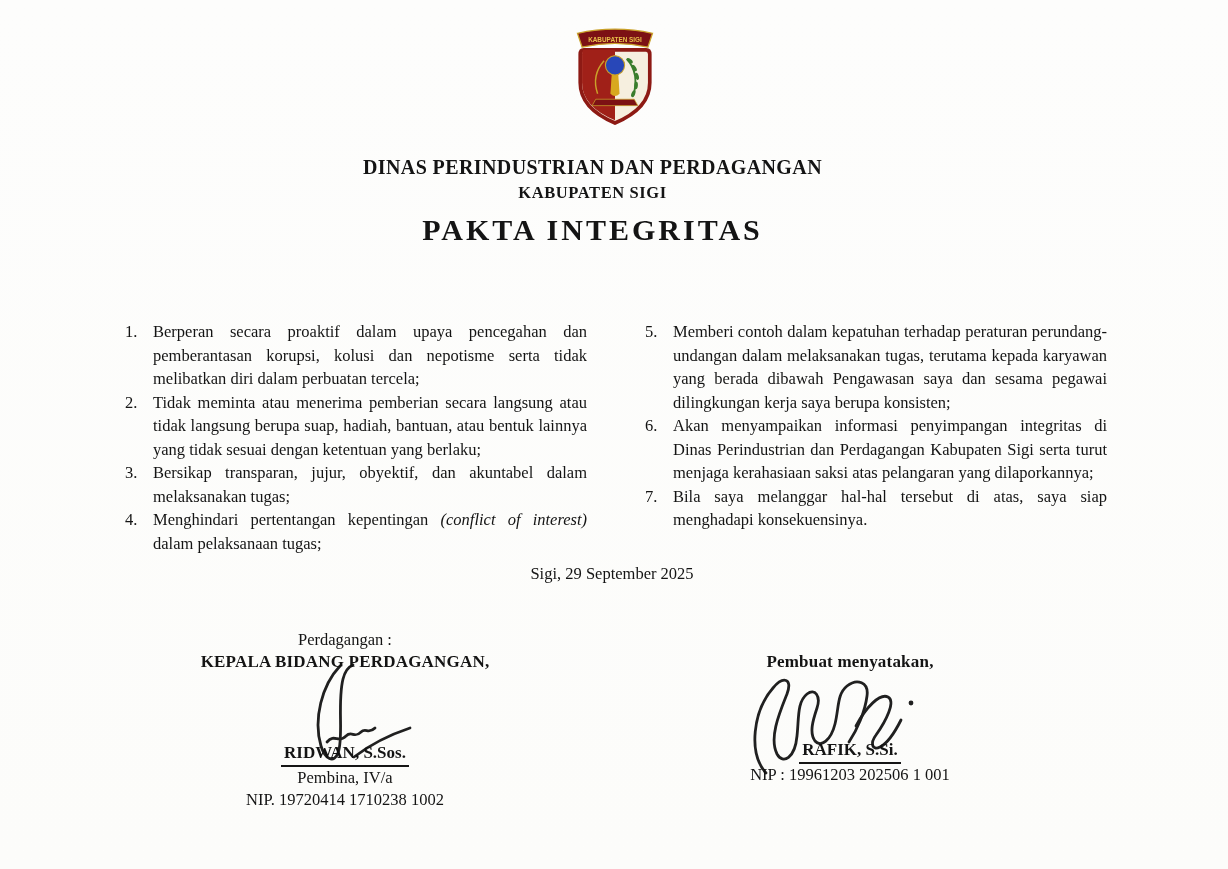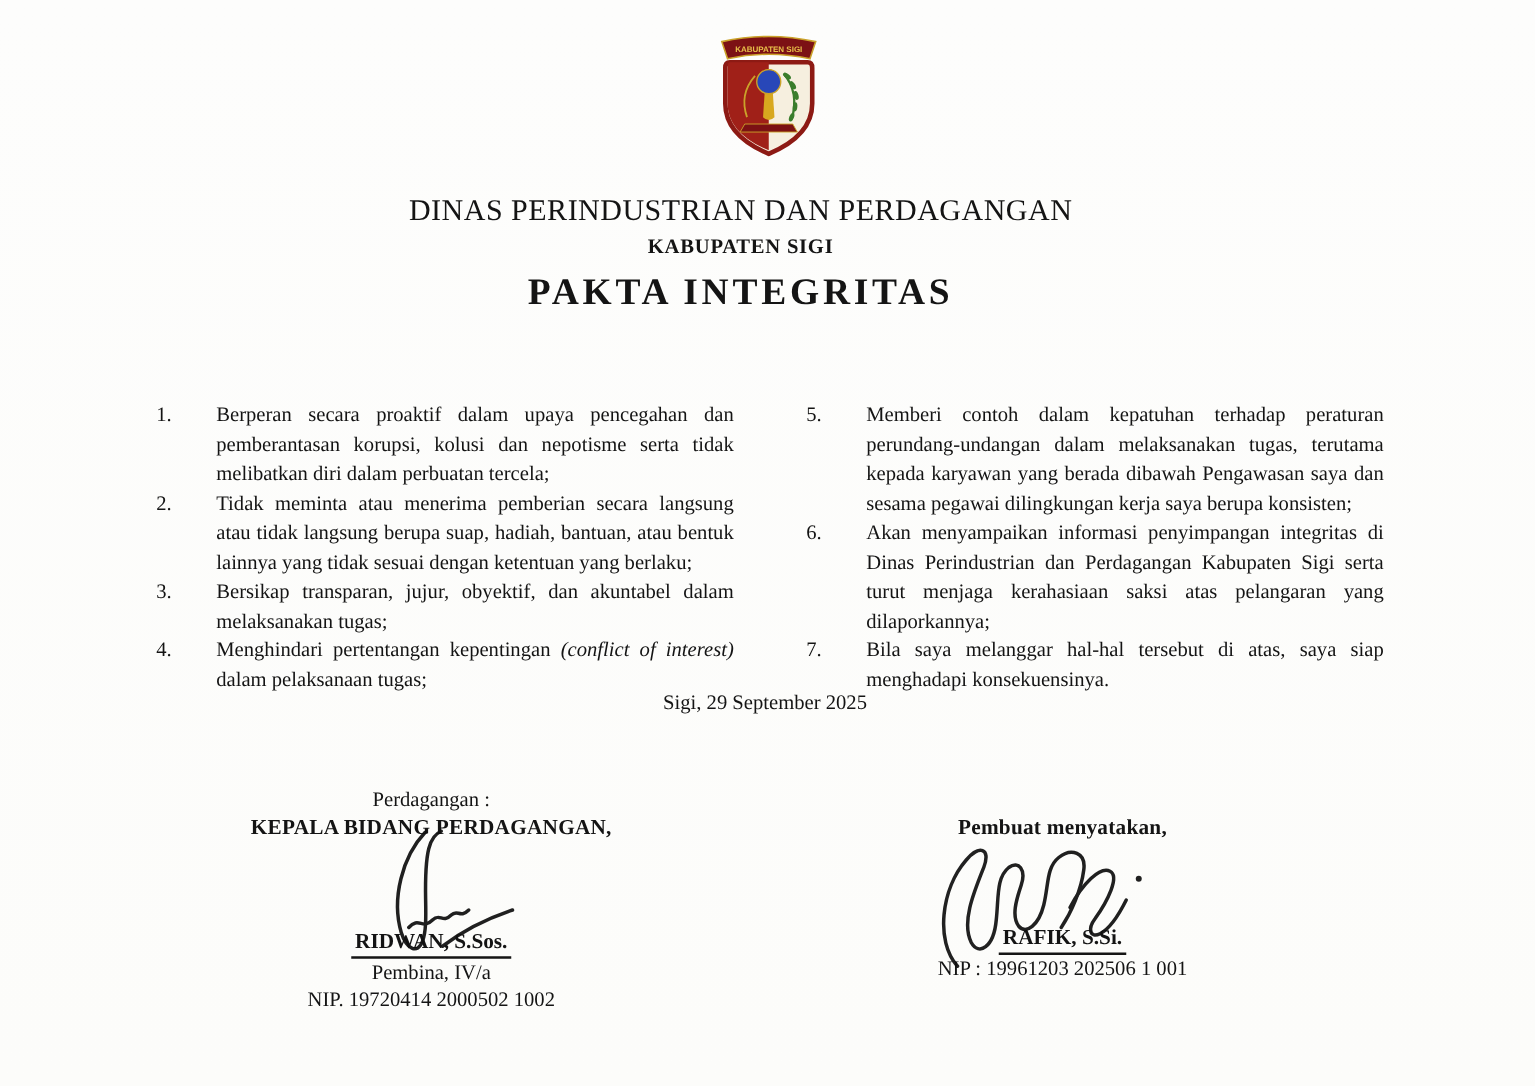--- a/index.html
+++ b/index.html
@@ -10,34 +10,34 @@
     background:linear-gradient(180deg,#fdfdfc 0%, #fcfcfa 100%);
     font-family:"Liberation Serif","DejaVu Serif",serif;
     color:#141414;
     overflow:hidden;
   }
   
   .emblem { position:absolute; left:569px; top:26px; width:92px; height:108px; }
   .emblem text { font-family:"Liberation Sans","DejaVu Sans",sans-serif; }
   
   .header { position:absolute; left:0; top:156px; width:1185px; text-align:center; }
-  .org1 { font-size:24px; font-weight:normal; letter-spacing:.4px; }
+  .org1 { font-size:20px; font-weight:bold; letter-spacing:.4px; }
   .org2 { font-size:16.5px; font-weight:bold; letter-spacing:.6px; margin-top:4px; }
   .doc-title { font-size:30px; font-weight:bold; letter-spacing:3px; margin-top:10px; }
   
   .intro { position:absolute; left:128px; top:253px; width:978px;
            font-size:16.5px; line-height:23.5px; text-align:justify; }
   
   .columns { position:absolute; left:125px; top:320px; width:982px; display:flex; gap:58px; }
   .col { flex:1; }
   .item { display:flex; font-size:16.5px; line-height:23.5px; }
   .num { flex:0 0 28px; }
-  .txt { flex:1; text-align:justify;margin-left:20px; }
+  .txt { flex:1; text-align:justify; }
   
-  .date-line { position:absolute; left:0; top:552px; width:1224px; text-align:center; font-size:16.5px; }
+  .date-line { position:absolute; left:0; top:564px; width:1224px; text-align:center; font-size:16.5px; }
   
   .sig { position:absolute; text-align:center; font-size:16.5px; line-height:22px; }
   .sig-witness { left:150px; top:629px; width:390px; }
   .sig-maker  { left:698px; top:651px; width:304px; }
   .role-bold { font-weight:bold; font-size:17px; letter-spacing:.2px; }
   .sig-space-witness { height:69px; }
   .sig-space-maker  { height:66px; }
   .sig-name { font-weight:bold; font-size:17px; }
   .sig-name span { display:inline-block; border-bottom:2px solid #151515; padding:0 3px 1px 3px; }
   .signature-svg { position:absolute; z-index:3; }
@@ -130,21 +130,21 @@
     <svg class="signature-svg sign-witness" viewBox="0 0 168 108">
       <g fill="none" stroke="#101010" stroke-width="2.8" stroke-linecap="round" opacity="0.93">
         <path d="M72 3 C 54 22, 45 56, 53 83 C 57 96, 66 101, 70 90 C 76 75, 69 40, 75 16 C 77 8, 80 4, 85 2"></path>
         <path d="M59 79 C 67 70, 70 81, 78 73 C 84 67, 86 76, 93 69 C 98 64, 100 72, 107 65"></path>
         <path d="M86 94 C 99 84, 118 73, 142 65"></path>
       </g>
     </svg>
     <div class="sig-space-witness"></div>
     <div class="sig-name"><span>RIDWAN, S.Sos.</span></div>
     <div>Pembina, IV/a</div>
-    <div>NIP. 19720414 2000502 1002</div>
+    <div>NIP. 19720414 1710238 1002</div>
   </div>
 
   <div class="sig sig-maker">
     <div class="role-bold">Pembuat menyatakan,</div>
     <svg class="signature-svg sign-maker" viewBox="0 0 178 112">
       <g fill="none" stroke="#101010" stroke-width="2.8" stroke-linecap="round" opacity="0.93">
         <path d="M26 110 C 8 90, 13 48, 33 25 C 43 13, 53 15, 47 31 C 39 51, 29 75, 37 91 C 43 102, 55 95, 57 73 C 59 55, 57 39, 67 31 C 75 25, 81 33, 77 45 C 73 57, 69 70, 75 78 C 81 85, 91 77, 95 61 C 99 45, 97 31, 107 23 C 117 15, 129 19, 127 33 C 125 49, 117 67, 109 79"></path>
         <path d="M116 63 C 126 44, 140 30, 148 34 C 156 38, 146 58, 136 72 C 130 80, 132 88, 140 84 C 148 80, 156 67, 161 57"></path>
         <circle cx="171" cy="40" r="2.4" fill="#101010" stroke="none"></circle>
       </g>

